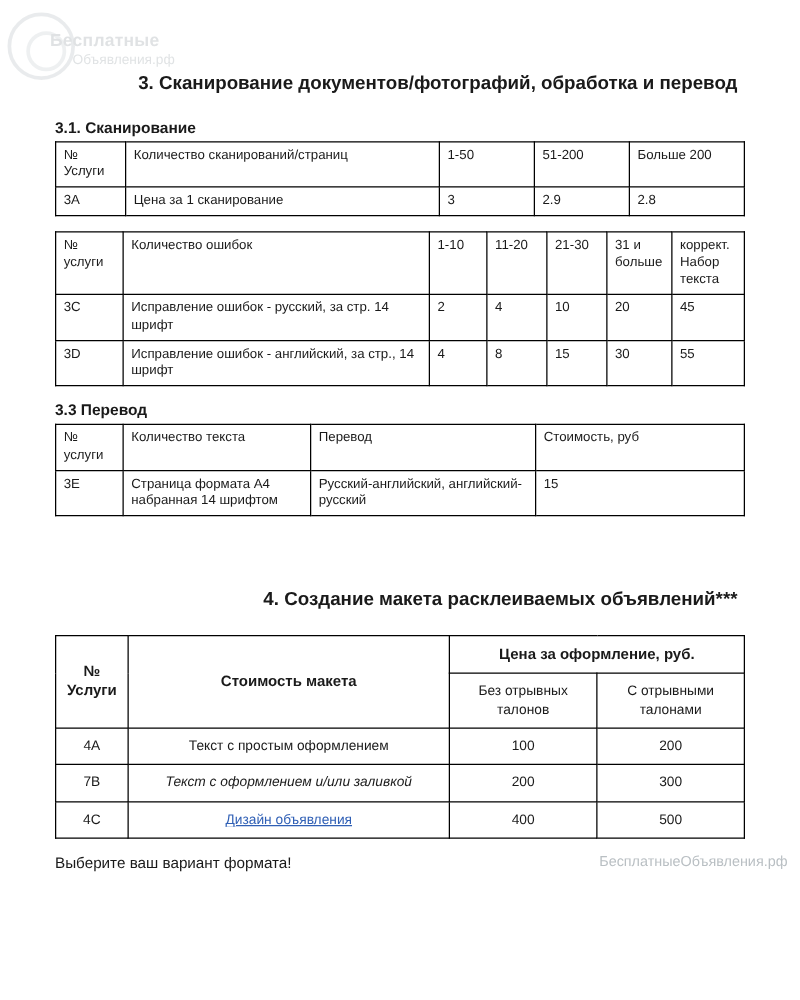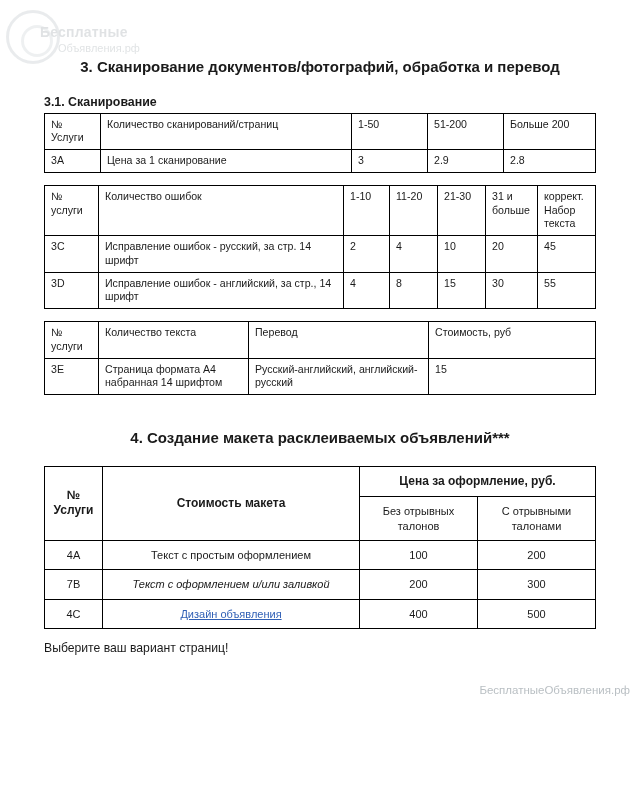--- a/index.html
+++ b/index.html
@@ -74,27 +74,27 @@
 
   .intro {
     font-size: 13.4px;
     font-weight: bold;
     line-height: 1.48;
     margin: 0 0 0 0;
     letter-spacing: -0.1px;
   }
 
   h2.section {
-    text-align: center;
+    text-align: right;
     font-size: 15px;
     font-weight: bold;
     margin: 34px 6px 16px 6px;
     line-height: 1.5;
   }
-  h2.section.left-pad { margin-top: 32px; }
+  h2.section.left-pad { margin-top: 56px; }
 
   h3.sub {
     font-size: 12.4px;
     font-weight: bold;
     margin: 0 0 4px 0;
   }
 
   table.grid {
     border-collapse: collapse;
     width: 100%;
@@ -209,20 +209,21 @@
         <td>Исправление ошибок - английский, за стр., 14 шрифт</td>
         <td>4</td>
         <td>8</td>
         <td>15</td>
         <td>30</td>
         <td>55</td>
       </tr>
     </tbody>
       </table>
 
+    <h3 class="sub">3.3 Перевод</h3>
     <table class="grid t33">
       <colgroup>
         <col style="width:54px">
           <col style="width:150px">
           <col style="width:180px">
           <col>
       </colgroup>
       <tbody>
           <tr>
         <td>№ услуги</td>
@@ -272,18 +273,18 @@
       </tr>
       <tr>
         <td class="idcell">4C</td>
         <td><span class="designlink">Дизайн объявления</span></td>
         <td class="b">400</td>
         <td class="b">500</td>
       </tr>
     </tbody>
       </table>
 
-    <div class="closing">Выберите ваш вариант страниц!</div>
+    <div class="closing">Выберите ваш вариант формата!</div>
 
   </div>
 
   <div class="watermark-br">БесплатныеОбъявления.рф</div>
 </div>
 
 </body></html>

